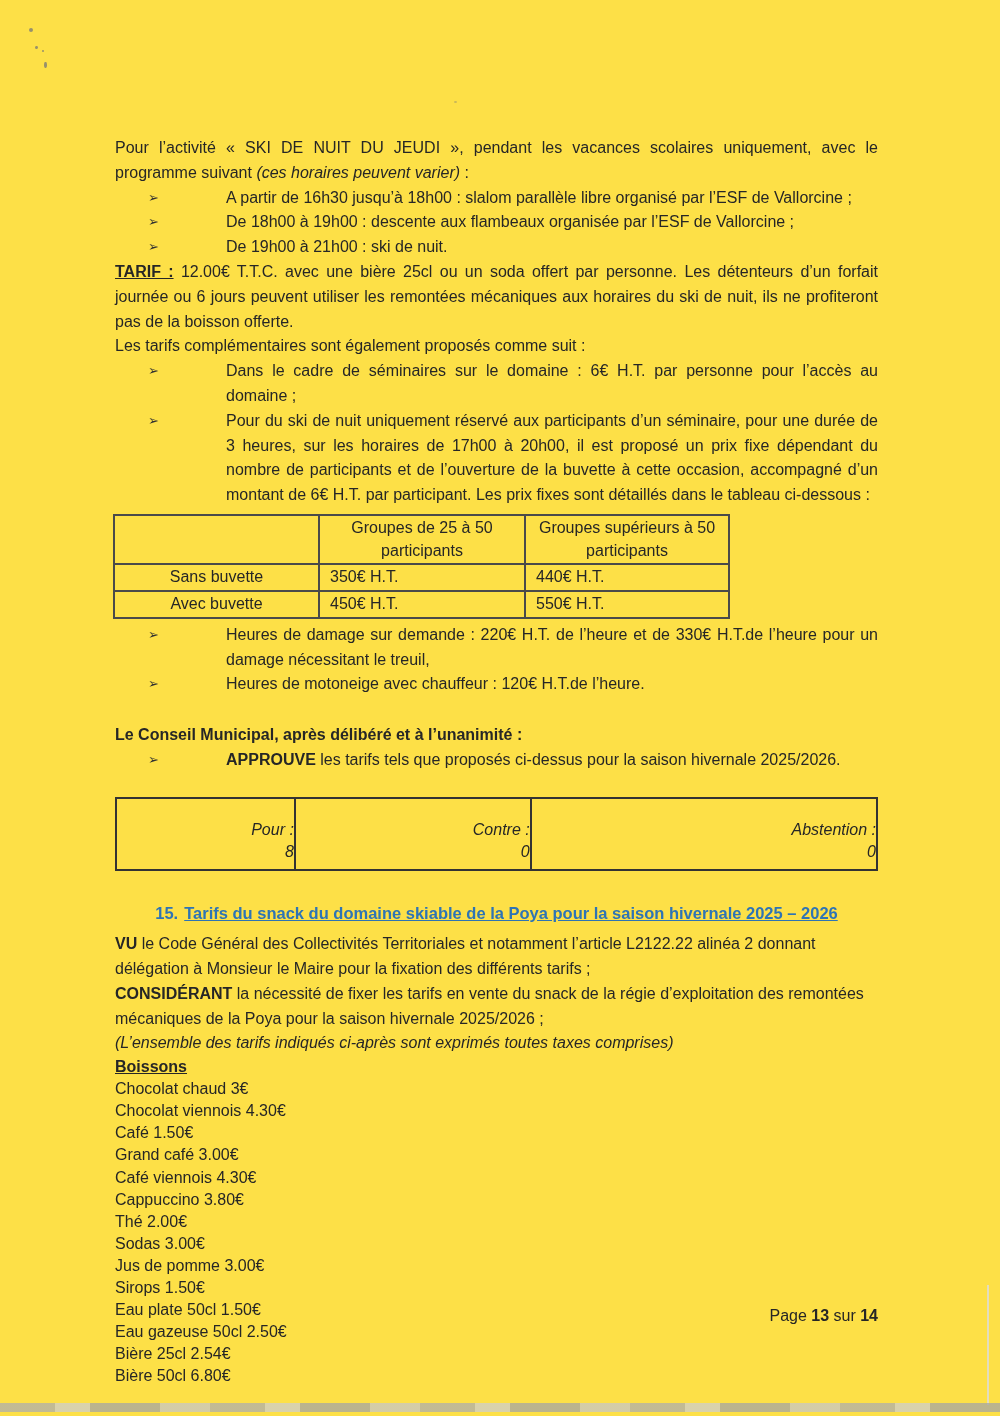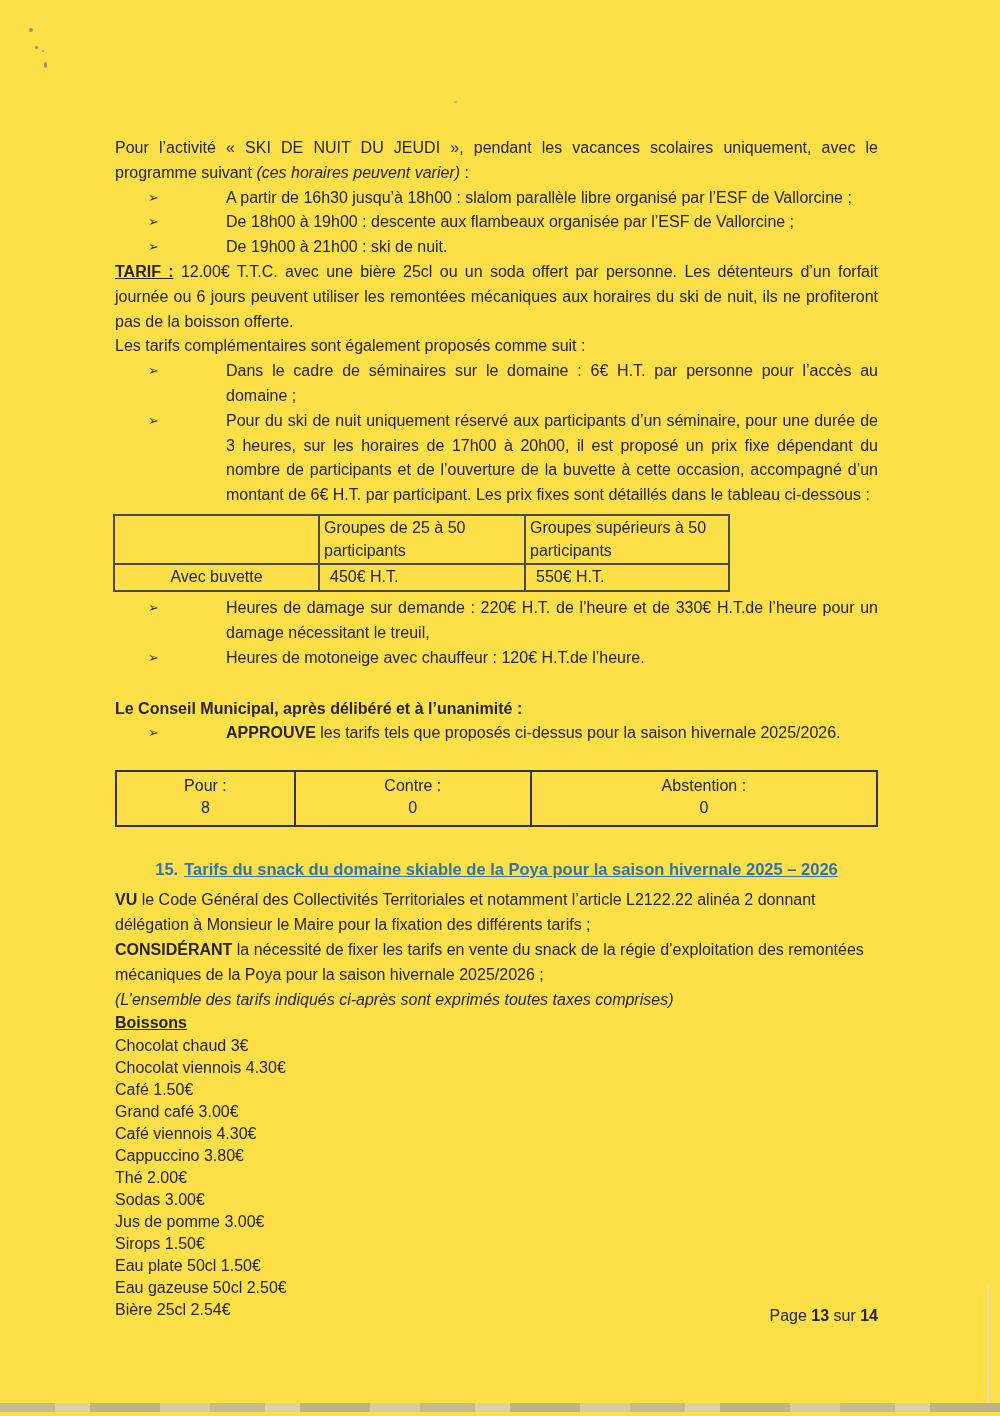--- a/index.html
+++ b/index.html
@@ -15,25 +15,25 @@
   .underline{text-decoration:underline;}
   .bullet-row{display:flex;}
   .bullet-arrow{flex:0 0 30px;margin-left:33px;font-size:13px;padding-top:2px;color:#303030;}
   .bullet-text{flex:1;text-align:justify;margin-left:48px;}
   
   .pricing-table{border-collapse:collapse;margin:6px 0 4px -2px;table-layout:fixed;}
   .pricing-table td{border:2px solid #4a4a4a;line-height:1.42;padding:1px 4px;}
   .pricing-table .c0{width:195px;text-align:center;}
   .pricing-table .c1{width:190px;}
   .pricing-table .c2{width:188px;border-radius:19px;}
-  .pricing-table .head td{text-align:left;margin-left:48px;}
+  .pricing-table .head td{text-align:center;margin-left:48px;}
   .pricing-table .data .c1,.pricing-table .data .c2{text-align:left;padding-left:10px;}
   
   .vote-table{width:100%;border-collapse:collapse;margin-top:24px;}
-  .vote-table td{border:2.5px solid #333;text-align:center;padding:3px 0 5px 0;line-height:1.4;}
+  .vote-table td{border:2.5px solid #333;text-align:right;padding:20px 0 5px 0;line-height:1.4;font-style:italic;}
   .vote-cell-label{display:block;}
   .vote-cell-value{display:block;}
   .gap{height:26px;}
   .section-heading{
     text-align:center;font-weight:bold;font-size:16.5px;margin-top:30px;margin-bottom:6px;
     color:#2E74B5;
   }
   .section-heading .num{text-decoration:none;margin-right:6px;}
   .drinks-block{line-height:1.38;}
   .drink-line{white-space:nowrap;}
@@ -102,20 +102,25 @@
       </div>
 
     <table class="pricing-table">
       <tbody>
         <tr class="head">
           <td class="c0"></td>
           <td class="c1">Groupes de 25 à 50 participants</td>
           <td class="c2">Groupes supérieurs à 50 participants</td>
         </tr>
         <tr class="data">
+          <td class="c0">Sans buvette</td>
+          <td class="c1">350€ H.T.</td>
+          <td class="c2">440€ H.T.</td>
+        </tr>
+        <tr class="data">
           <td class="c0">Avec buvette</td>
           <td class="c1">450€ H.T.</td>
           <td class="c2">550€ H.T.</td>
         </tr>
       </tbody>
     </table>
 
     <div>
 
         <div class="bullet-row">
@@ -189,20 +194,21 @@
           <div class="drink-line">Jus de pomme 3.00€</div>
 
           <div class="drink-line">Sirops 1.50€</div>
 
           <div class="drink-line">Eau plate 50cl 1.50€</div>
 
           <div class="drink-line">Eau gazeuse 50cl 2.50€</div>
 
           <div class="drink-line">Bière 25cl 2.54€</div>
 
+          <div class="drink-line">Bière 50cl 6.80€</div>
         </div>
     </div>
 
   </div>
 
   <div class="footer"><span>Page </span><span class="bold">13</span><span> sur </span><span class="bold">14</span></div>
 
   <div class="scan-edge"></div>
   <div class="scan-band"></div>
 

